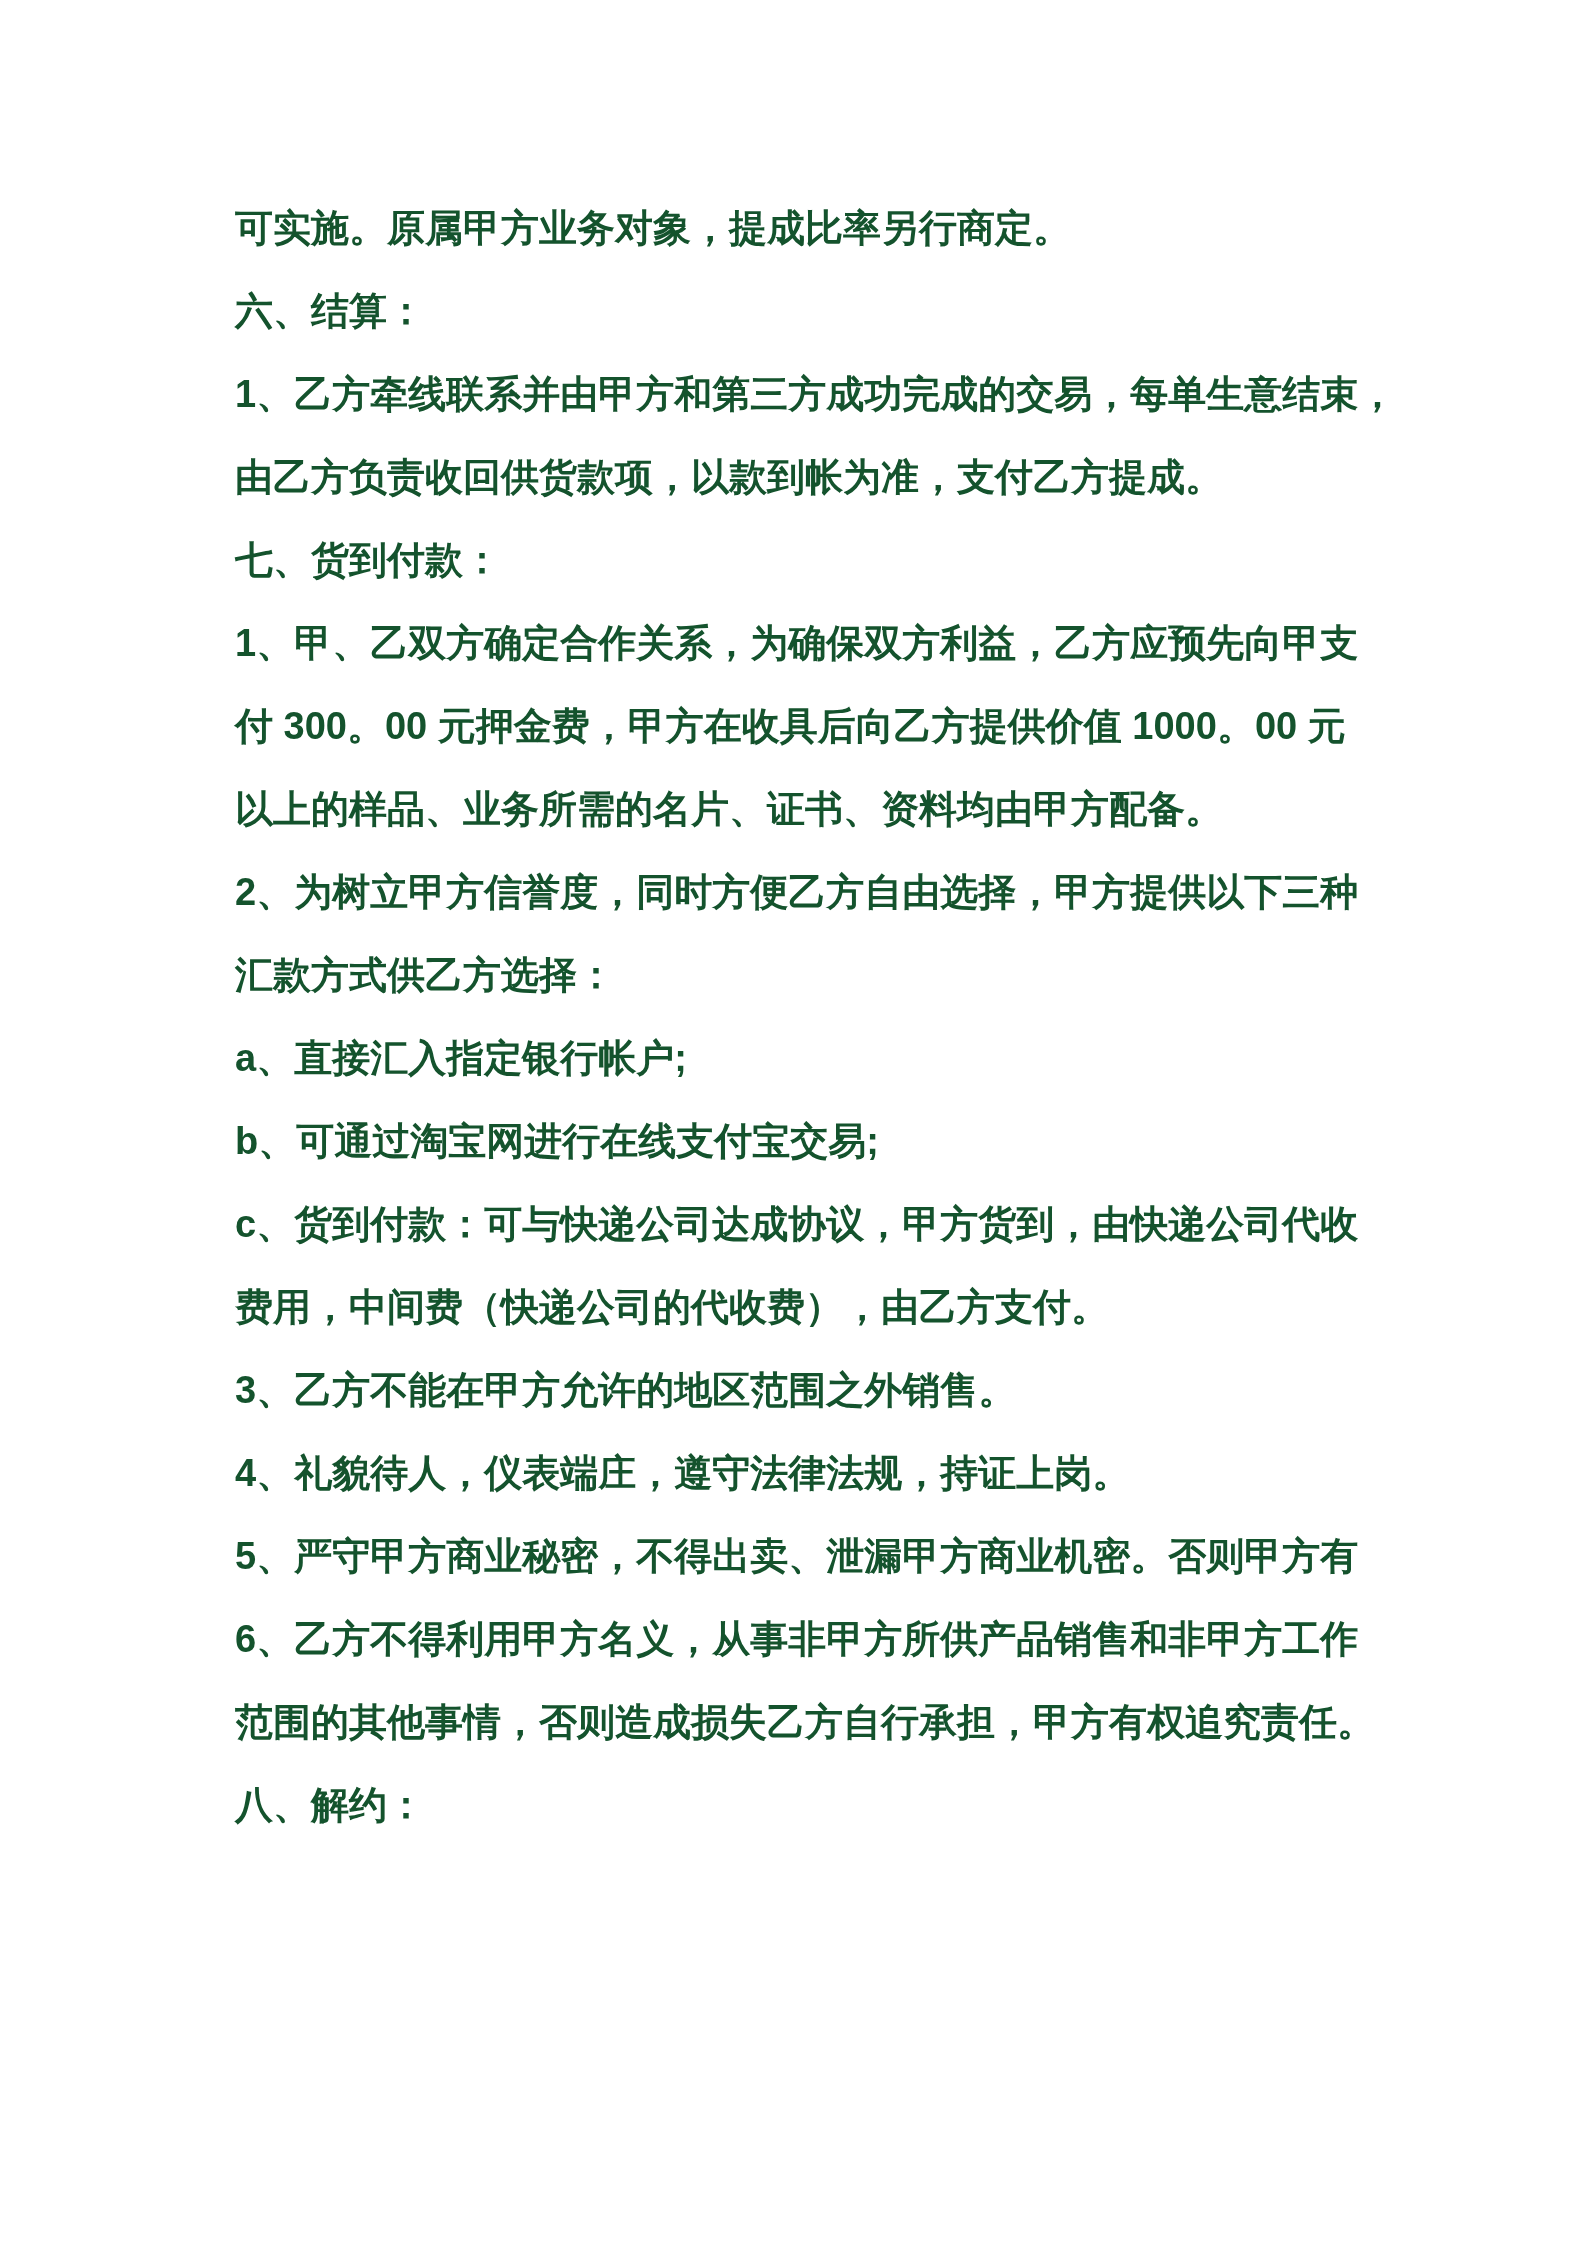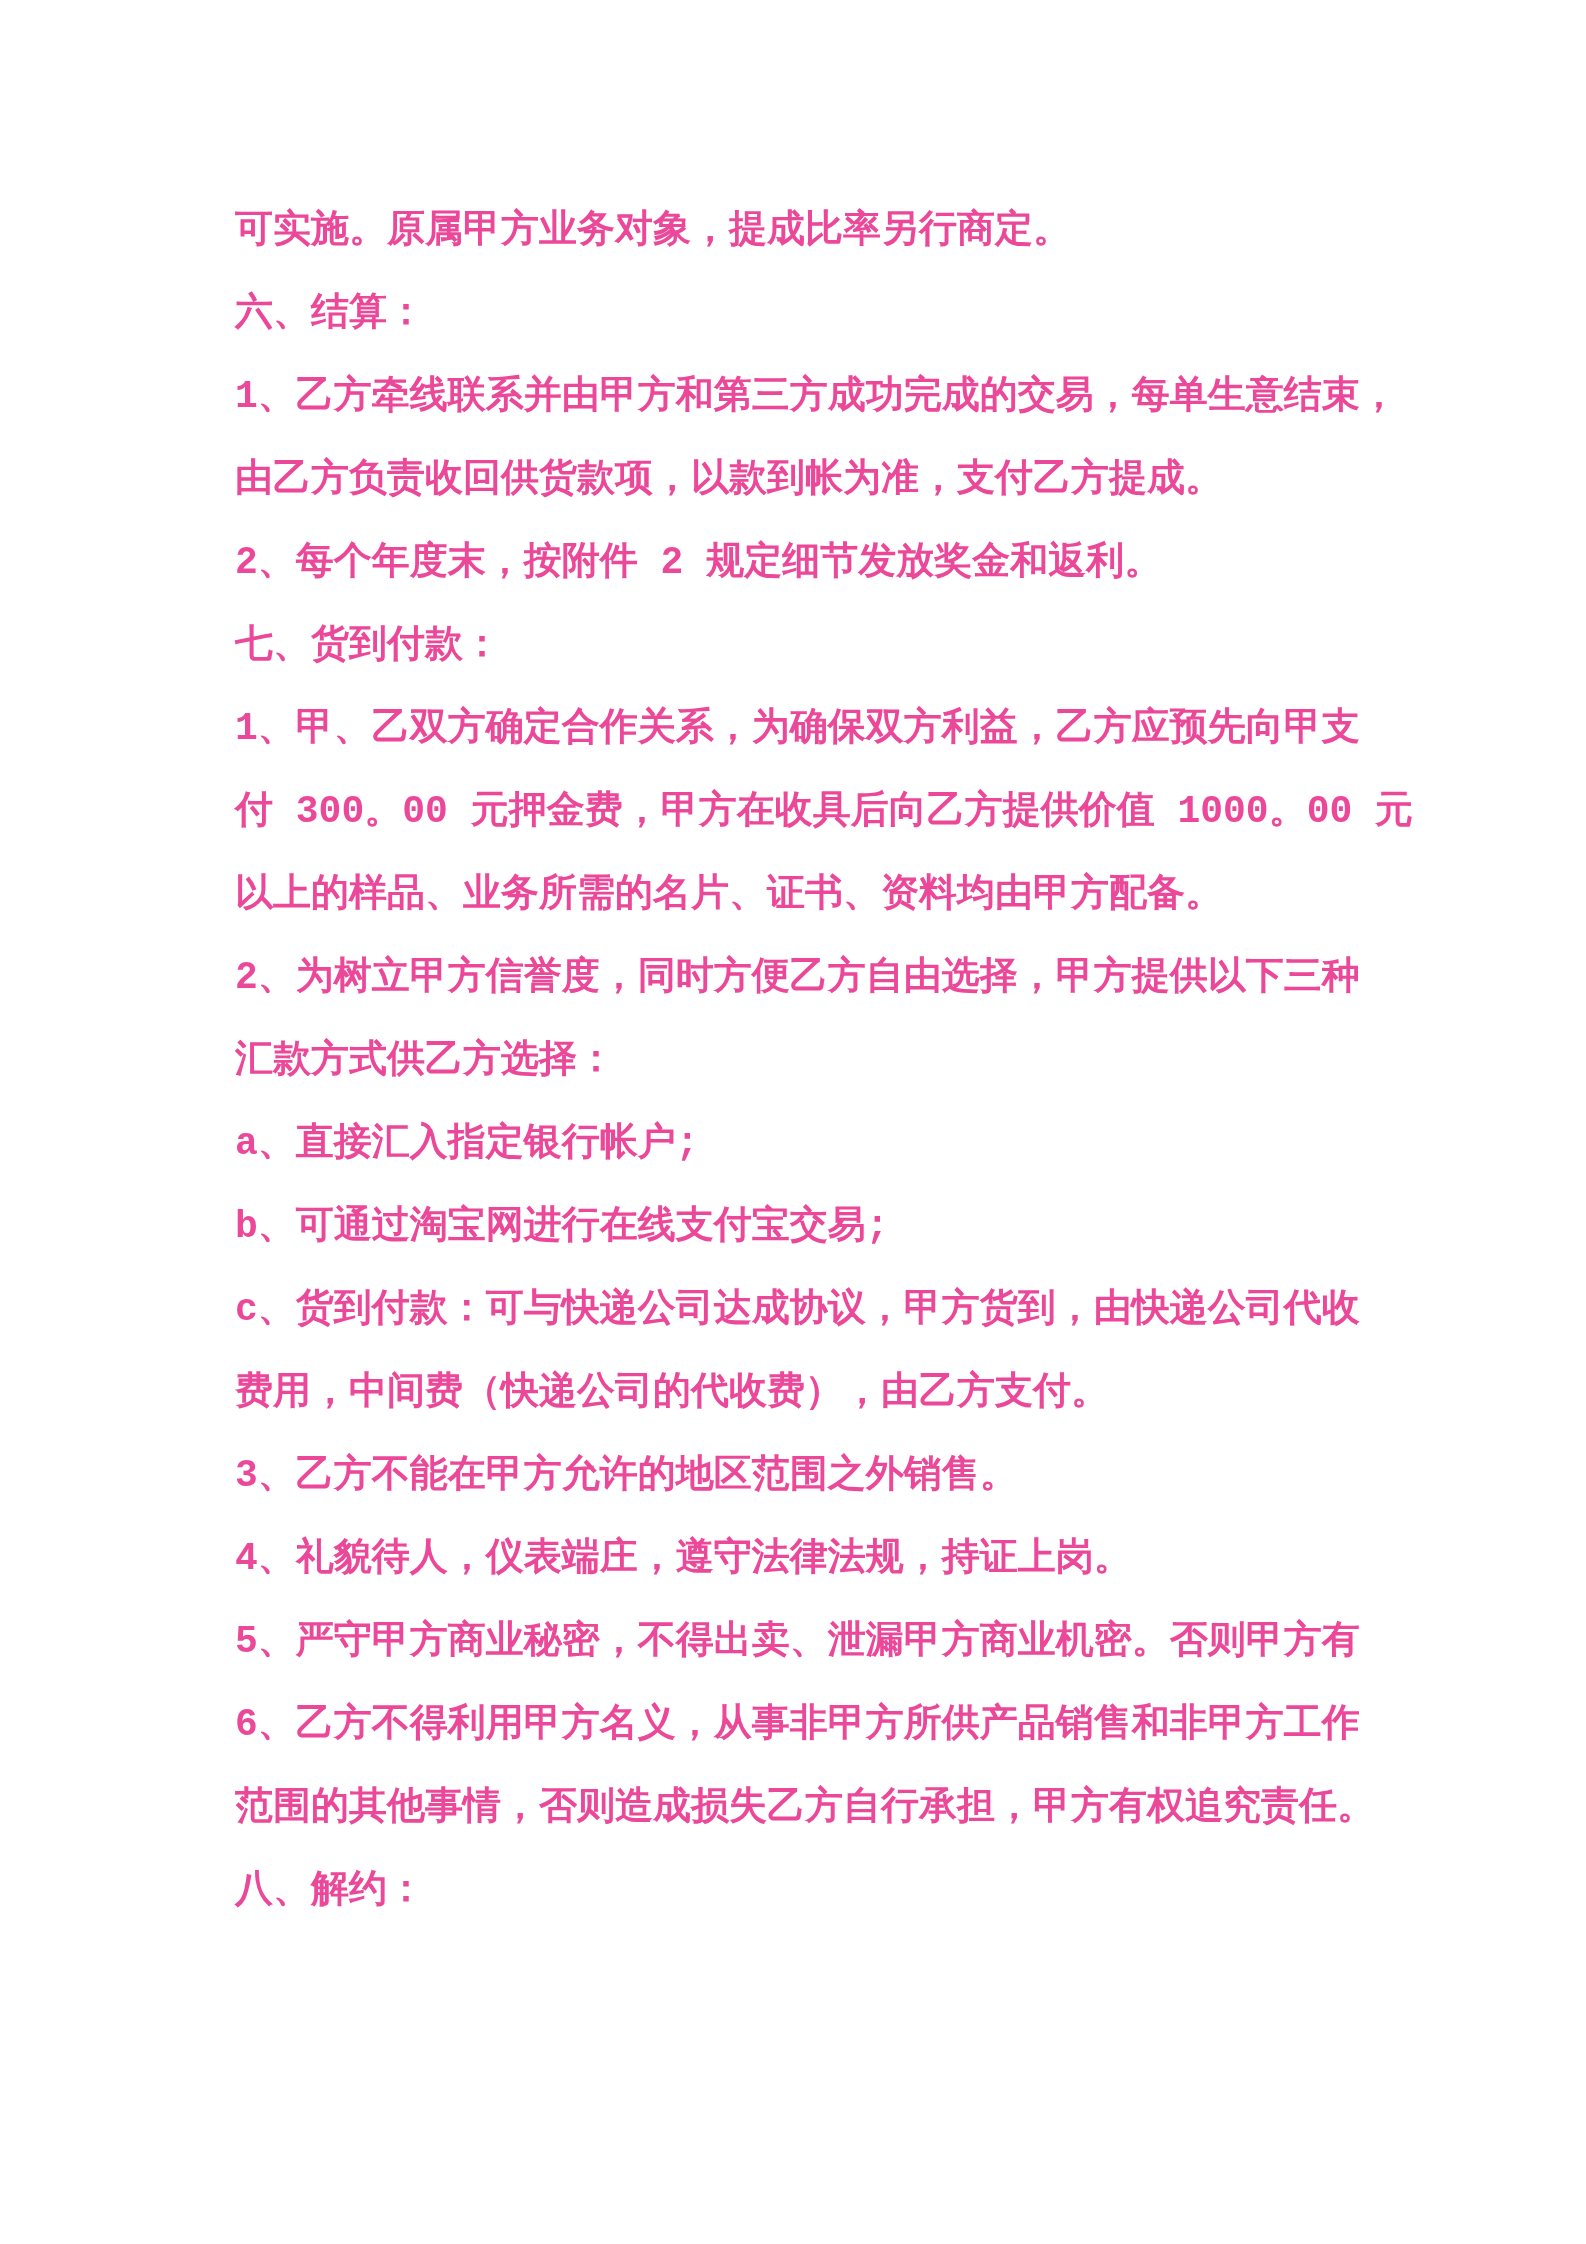--- a/index.html
+++ b/index.html
@@ -21,35 +21,33 @@
     overflow: hidden;
   }
   .doc-line {
     margin: 0;
     padding: 0;
     height: 83px;
     display: flex;
     align-items: center;
     font-size: 38px;
     font-weight: 700;
-    color: #ec4899;
+    color: #14532d;
     white-space: nowrap;
     letter-spacing: 0px;
-    font-family: Liberation Mono, monospace;
   }
 </style>
 </head>
 <body>
 
 <div class="page">
   <p class="doc-line">可实施。原属甲方业务对象，提成比率另行商定。</p>
   <p class="doc-line">六、结算：</p>
   <p class="doc-line">1、乙方牵线联系并由甲方和第三方成功完成的交易，每单生意结束，</p>
   <p class="doc-line">由乙方负责收回供货款项，以款到帐为准，支付乙方提成。</p>
-  <p class="doc-line">2、每个年度末，按附件 2 规定细节发放奖金和返利。</p>
   <p class="doc-line">七、货到付款：</p>
   <p class="doc-line">1、甲、乙双方确定合作关系，为确保双方利益，乙方应预先向甲支</p>
   <p class="doc-line">付 300。00 元押金费，甲方在收具后向乙方提供价值 1000。00 元</p>
   <p class="doc-line">以上的样品、业务所需的名片、证书、资料均由甲方配备。</p>
   <p class="doc-line">2、为树立甲方信誉度，同时方便乙方自由选择，甲方提供以下三种</p>
   <p class="doc-line">汇款方式供乙方选择：</p>
   <p class="doc-line">a、直接汇入指定银行帐户;</p>
   <p class="doc-line">b、可通过淘宝网进行在线支付宝交易;</p>
   <p class="doc-line">c、货到付款：可与快递公司达成协议，甲方货到，由快递公司代收</p>
   <p class="doc-line">费用，中间费（快递公司的代收费），由乙方支付。</p>

